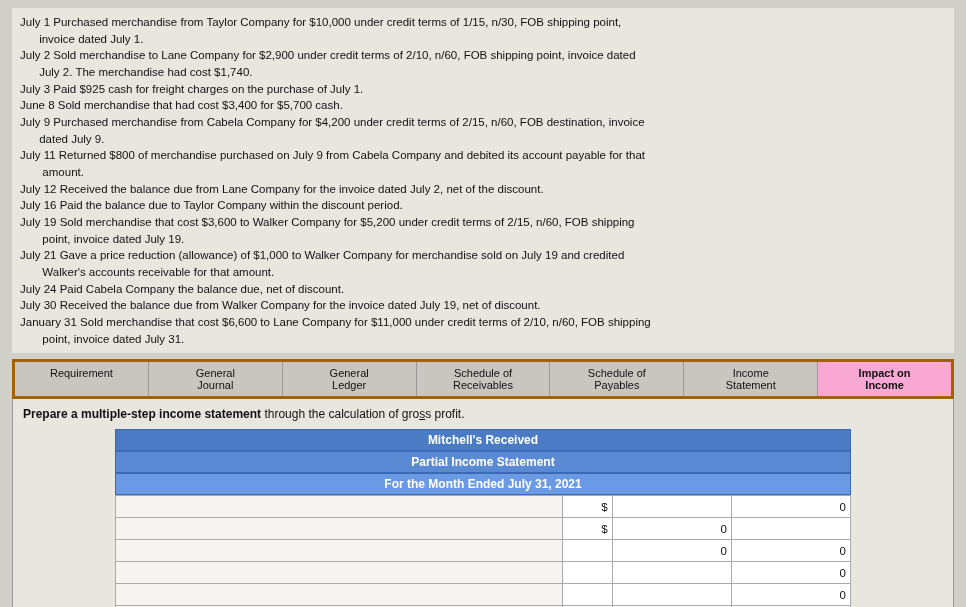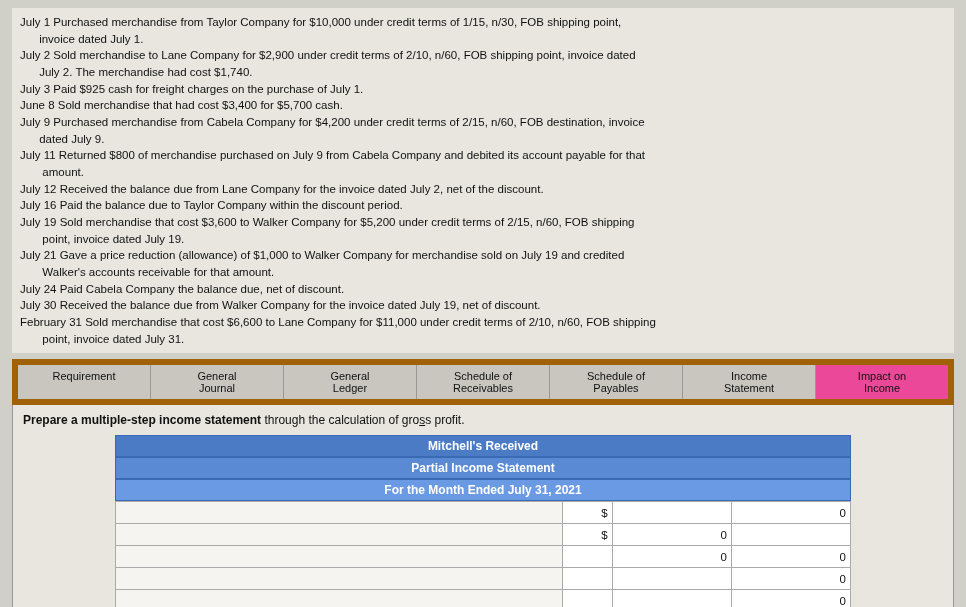--- a/index.html
+++ b/index.html
@@ -25,38 +25,38 @@
       line-height: 1.45;
       color: #111;
     }
     .text-block p {
       margin: 0;
       padding: 0;
     }
     .tabs-row {
       display: flex;
       flex-direction: row;
-      border: 6px solid #a16207;
+      border: 3px solid #a16207;
       background: #ccc;
       margin-bottom: 0;
       width: 100%;
     }
     .tab {
       padding: 5px 10px;
       border-right: 1px solid #999;
       background: #c8c6bf;
       font-size: 11px;
       color: #111;
       cursor: pointer;
       text-align: center;
       flex: 1;
     }
     .tab.active {
-      background: #ec4899;
-      font-weight: normal;
+      background: #f9a8d4;
+      font-weight: bold;
     }
     .tab:last-child {
       border-right: none;
     }
     .content-area {
       background: #e8e6df;
       border: 1px solid #999;
       border-top: none;
       padding: 8px 10px 10px 10px;
       width: 100%;
@@ -138,21 +138,21 @@
     <p>July 11 Returned $800 of merchandise purchased on July 9 from Cabela Company and debited its account payable for that</p>
     <p>&nbsp;&nbsp;&nbsp;&nbsp;&nbsp;&nbsp;&nbsp;amount.</p>
     <p>July 12 Received the balance due from Lane Company for the invoice dated July 2, net of the discount.</p>
     <p>July 16 Paid the balance due to Taylor Company within the discount period.</p>
     <p>July 19 Sold merchandise that cost $3,600 to Walker Company for $5,200 under credit terms of 2/15, n/60, FOB shipping</p>
     <p>&nbsp;&nbsp;&nbsp;&nbsp;&nbsp;&nbsp;&nbsp;point, invoice dated July 19.</p>
     <p>July 21 Gave a price reduction (allowance) of $1,000 to Walker Company for merchandise sold on July 19 and credited</p>
     <p>&nbsp;&nbsp;&nbsp;&nbsp;&nbsp;&nbsp;&nbsp;Walker's accounts receivable for that amount.</p>
     <p>July 24 Paid Cabela Company the balance due, net of discount.</p>
     <p>July 30 Received the balance due from Walker Company for the invoice dated July 19, net of discount.</p>
-    <p>February 31 Sold merchandise that cost $6,600 to Lane Company for $11,000 under credit terms of 2/10, n/60, FOB shipping</p>
+    <p>January 31 Sold merchandise that cost $6,600 to Lane Company for $11,000 under credit terms of 2/10, n/60, FOB shipping</p>
     <p>&nbsp;&nbsp;&nbsp;&nbsp;&nbsp;&nbsp;&nbsp;point, invoice dated July 31.</p>
   </div>
 
   <div class="tabs-row">
     <div class="tab">Requirement</div>
     <div class="tab">General<br>Journal</div>
     <div class="tab">General<br>Ledger</div>
     <div class="tab">Schedule of<br>Receivables</div>
     <div class="tab">Schedule of<br>Payables</div>
     <div class="tab">Income<br>Statement</div>

